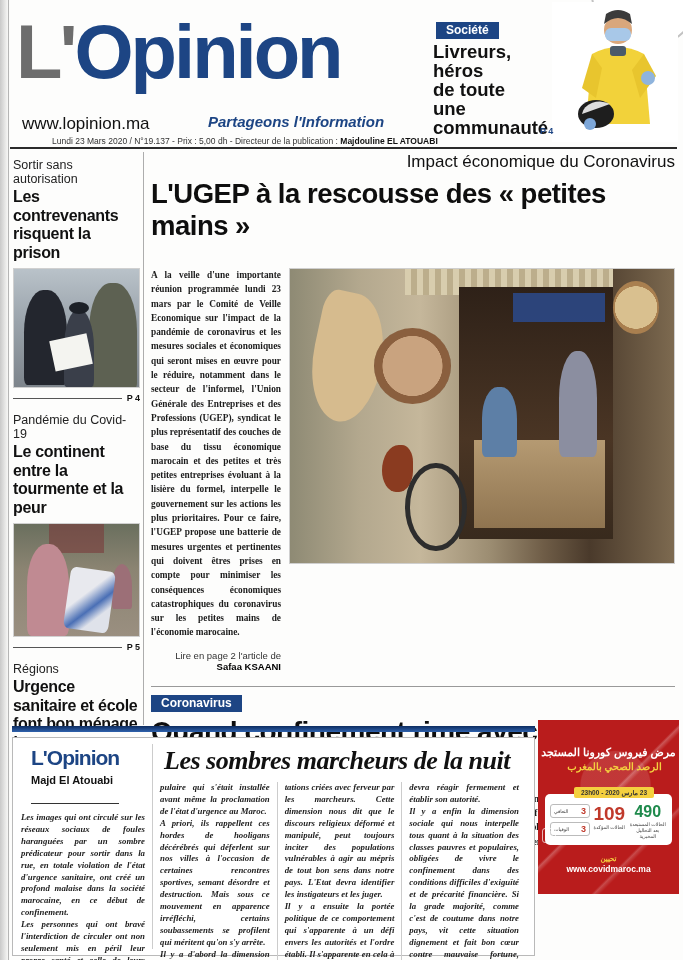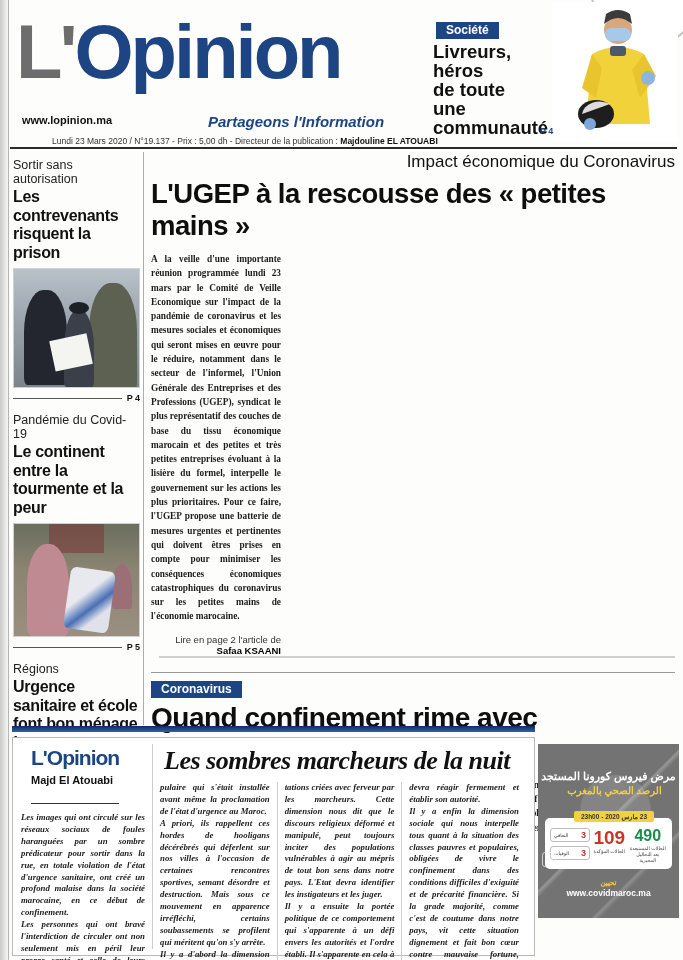--- a/index.html
+++ b/index.html
@@ -11,21 +11,21 @@
   }
   .page-edge { position:absolute; left:0; top:0; bottom:0; width:10px;
     background:linear-gradient(90deg,#c9c9c9,#f2f2f1 70%,#fdfdfc); }
   .edge-rule { position:absolute; left:8px; top:0; bottom:0; width:1px; background:#b5b5b5; }
 
   
   .masthead { position:absolute; left:12px; top:0; width:420px; height:148px; }
   .logo { position:absolute; left:4px; top:14px; font-size:76px; font-weight:bold; letter-spacing:-3px; line-height:1; }
   .logo .lp { color:#6d6d6d; }
   .logo .lm { color:#1d4584; }
-  .website { position:absolute; left:10px; top:114px; font-size:11px; font-weight:bold; color:#111; }
+  .website { position:absolute; left:10px; top:114px; font-size:17px; font-weight:normal; color:#111; }
   .tagline { position:absolute; left:196px; top:113px; font-size:15px; font-weight:bold; font-style:italic; color:#1d4584; }
   .issue-line { position:absolute; left:40px; top:136px; font-size:8.5px; color:#333; white-space:nowrap; }
   .issue-line b { color:#111; }
   .header-rule { position:absolute; left:10px; right:6px; top:147px; height:2px; background:#2b2b2b; }
 
   
   .tr-circle { position:absolute; right:-18px; top:-62px; width:110px; height:110px;
     border:2px solid #c2c2c2; border-radius:50%; background:#fff; }
   .badge { display:inline-block; background:#1d4584; color:#fff; font-weight:bold;
     font-size:12px; padding:1px 10px 2px; }
@@ -79,21 +79,21 @@
   .photo-workshop .bench { left:48%; top:58%; width:34%; height:30%; background:linear-gradient(180deg,#b59a72,#8f7450); }
   .photo-workshop .man { left:70%; top:28%; width:10%; height:36%; background:#8b8ea0; border-radius:45% 45% 10% 10%; }
   .photo-workshop .boy { left:50%; top:40%; width:9%; height:24%; background:#5d7fa6; border-radius:45% 45% 10% 10%; }
   .photo-workshop .signblue { left:58%; top:8%; width:24%; height:10%; background:#2c4a8c; opacity:.85; }
   .photo-workshop .disc { left:84%; top:4%; width:12%; height:18%; background:radial-gradient(circle,#d9c08f 0 60%,#a97f4f 61%); border-radius:50%; }
 
   
   .main { position:absolute; left:151px; top:152px; width:524px; }
   .main-kicker { font-size:17px; color:#111;text-align:right; }
   .main-headline { font-size:27.5px; font-weight:bold; letter-spacing:-0.5px; color:#0e0e0e; margin-top:6px; }
-  .main-row { display:flex; margin-top:10px;flex-direction:column; }
+  .main-row { display:flex; margin-top:26px; }
   .main-textcol { width:130px; flex:none; }
   .serif-body { font-family:"Liberation Serif", serif; font-weight:bold; font-size:9.3px;
     line-height:14.3px; text-align:justify; color:#1c1c1c; }
   .readmore { margin-top:10px; text-align:right; font-size:9.5px; color:#333; }
   .readmore b { display:block; color:#000; }
   .main-photo { flex:1; margin-left:8px; border:1px solid #cfcfcf; }
   .main-divider { border-top:1px solid #999; margin-top:14px; }
 
   
   .corona-badge { margin-top:8px; }
@@ -121,22 +121,22 @@
   .ed-col1 .ed-serif { margin-top:8px; }
   .ed-right { flex:1; display:flex; flex-direction:column; border-left:1px solid #cccccc; padding-left:7px; }
   .ed-headline { font-family:"Liberation Serif", serif; font-style:italic; font-weight:bold;
     font-size:26px; color:#111; padding:2px 0 6px 4px; letter-spacing:-0.5px; }
   .ed-cols { display:flex; flex:1; }
   .ed-cols .ecol { flex:1; padding:0 7px; }
   .ed-cols .ecol:first-child { padding-left:0; }
   .ed-cols .ecol + .ecol { border-left:1px solid #cccccc; }
 
   
-  .ad { position:absolute; left:538px; top:744px; width:141px; height:174px;
-    background:#737373; overflow:hidden; direction:rtl; }
+  .ad { position:absolute; left:538px; top:720px; width:141px; height:174px;
+    background:#b91c1c; overflow:hidden; direction:rtl; }
   .ad .stripes { position:absolute; inset:0;
     background:
       linear-gradient(135deg, transparent 46%, rgba(255,255,255,.25) 47%, transparent 49%),
       linear-gradient(135deg, transparent 72%, rgba(255,255,255,.2) 73%, transparent 75%),
       radial-gradient(circle at 55% 38%, rgba(255,255,255,.12) 0 26%, transparent 27%); }
   .ad-title1 { position:relative; margin-top:26px; text-align:center; color:#fff;
     font-weight:bold; font-size:11px; }
   .ad-title2 { position:relative; text-align:center; color:#f4d03f; font-weight:bold; font-size:10px; margin-top:2px;margin-left:12px; }
   .ad-card { position:relative; background:#fff; border-radius:5px; margin:22px 7px 0; padding:10px 5px 5px; }
   .ad-pill { position:absolute; top:-7px; right:18px; background:#f4d03f; color:#333;

